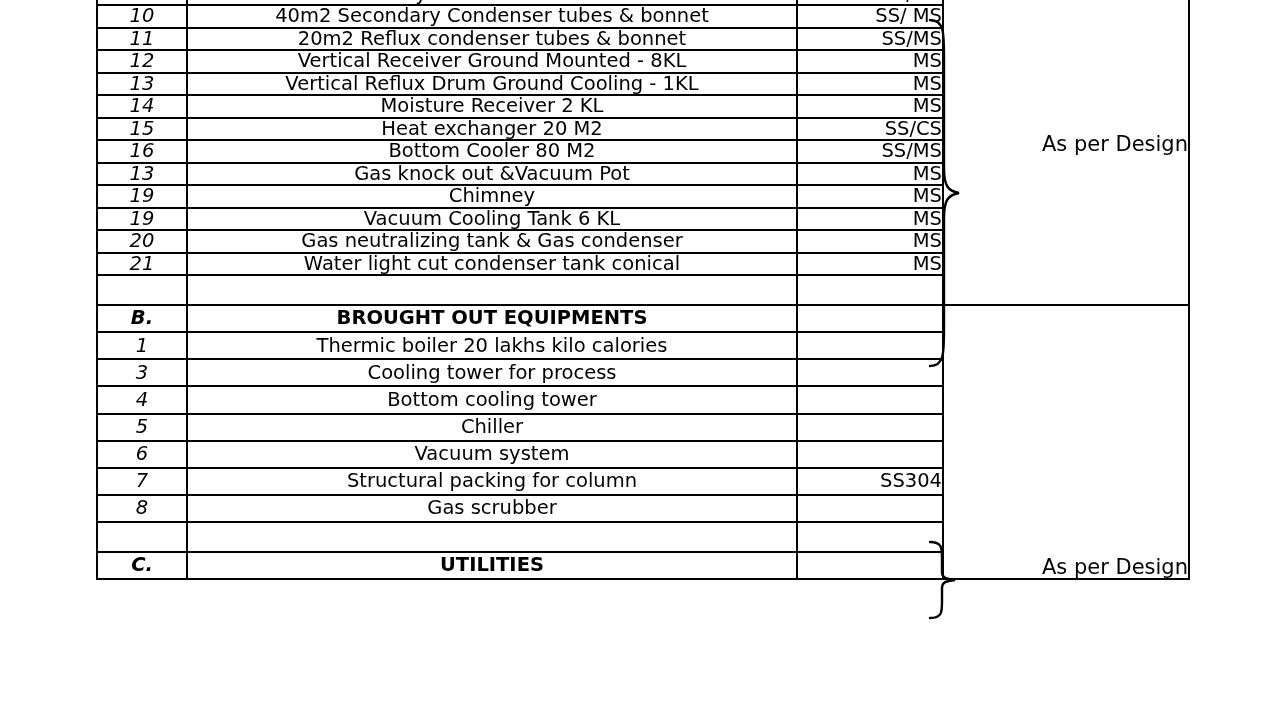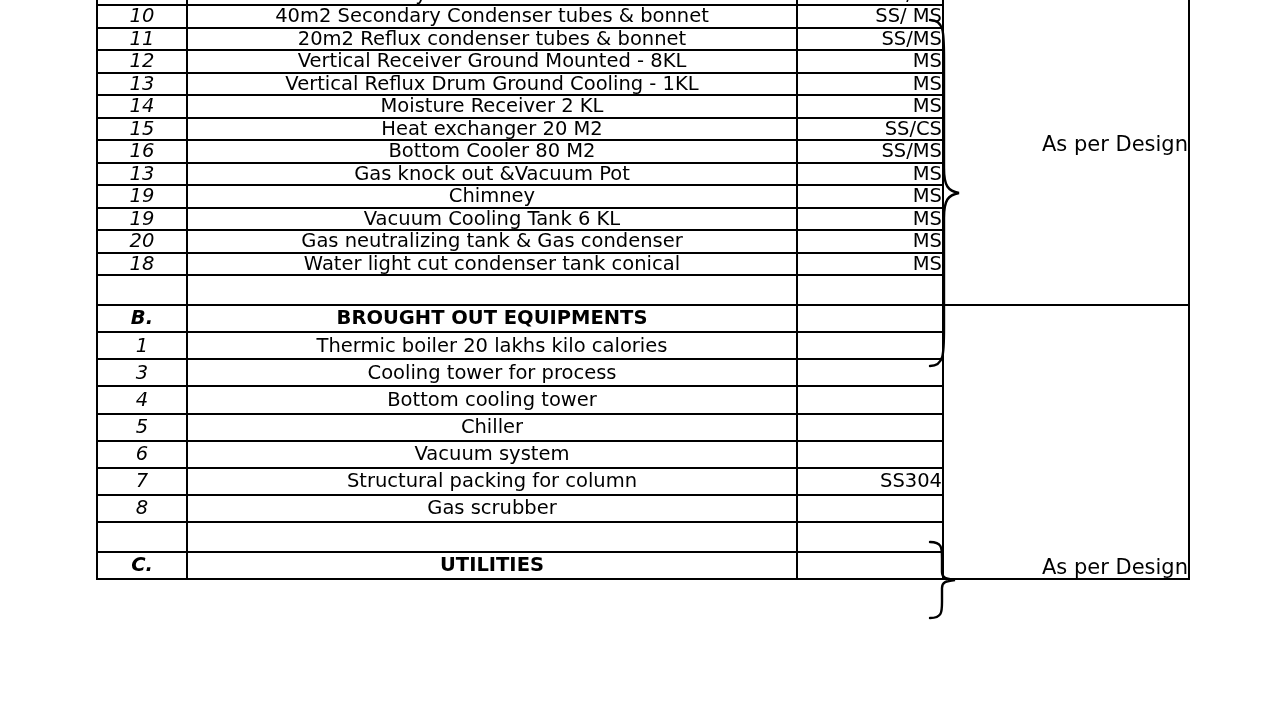--- a/index.html
+++ b/index.html
@@ -160,21 +160,21 @@
           <td class="sr">19</td>
           <td class="desc">Vacuum Cooling Tank 6 KL</td>
           <td class="moc">MS</td>
         </tr>
         <tr>
           <td class="sr">20</td>
           <td class="desc">Gas neutralizing tank &amp; Gas condenser</td>
           <td class="moc">MS</td>
         </tr>
         <tr>
-          <td class="sr">18</td>
+          <td class="sr">21</td>
           <td class="desc"> Water light cut condenser tank conical</td>
           <td class="moc">MS</td>
         </tr>
         <tr class="blank-row">
           <td class="sr"></td>
           <td class="desc"></td>
           <td class="moc"></td>
         </tr>
 
         <tr>

